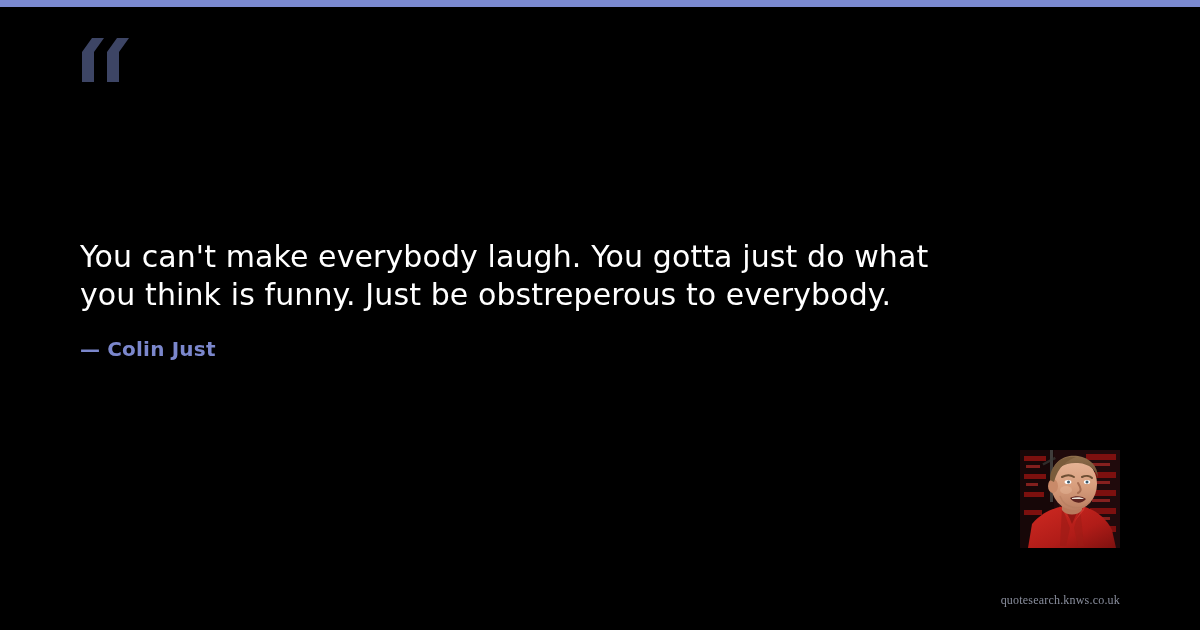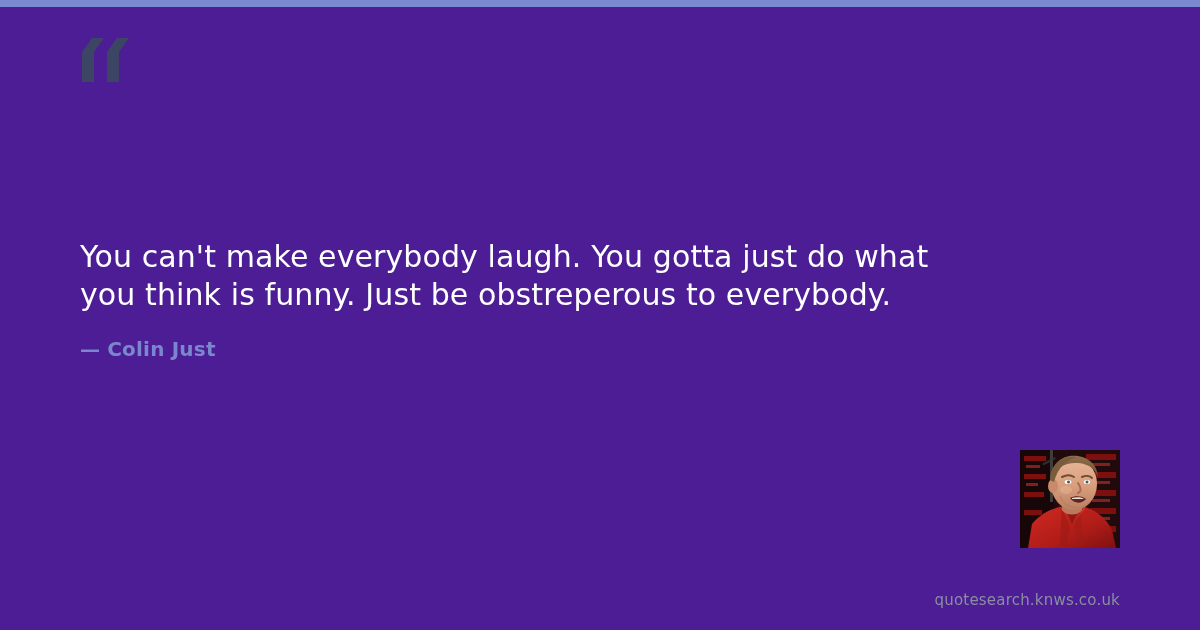--- a/index.html
+++ b/index.html
@@ -4,21 +4,21 @@
 <style>
   html, body {
     margin: 0;
     padding: 0;
     background: #11131f;
   }
   .card {
     position: relative;
     width: 1200px;
     height: 630px;
-    background: #4c1d95;
+    background: #000000;
     overflow: hidden;
     font-family: "DejaVu Sans", "Liberation Sans", sans-serif;
     -webkit-font-smoothing: antialiased;
   }
   .accent-bar {
     position: absolute;
     top: 0; left: 0;
     width: 1200px;
     height: 7px;
     background: #7b8ad0;
@@ -69,25 +69,26 @@
     overflow: hidden;
     background: #1a0608;
   }
   .portrait svg { display: block; }
 
   .watermark {
     position: absolute;
     right: 80px;
     top: 590px;
     color: #8a8f9e;
-    font-size: 15px;
+    font-size: 12px;
     line-height: 20px;
     text-align: left;
     letter-spacing: 0.2px;
     white-space: nowrap;
+    font-family: Liberation Serif, serif;
   }
 </style>
 </head>
 <body>
 
 <div class="card">
 
   <div class="accent-bar"></div>
 
   <div class="quote-glyph">

